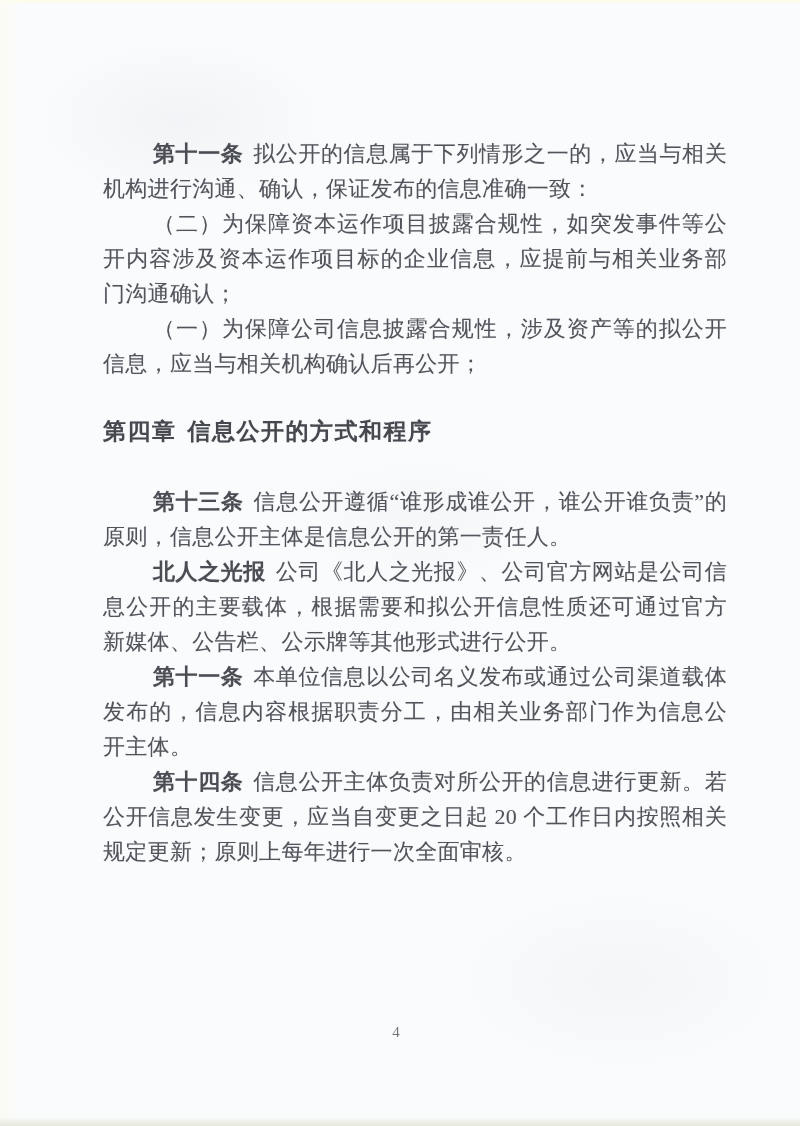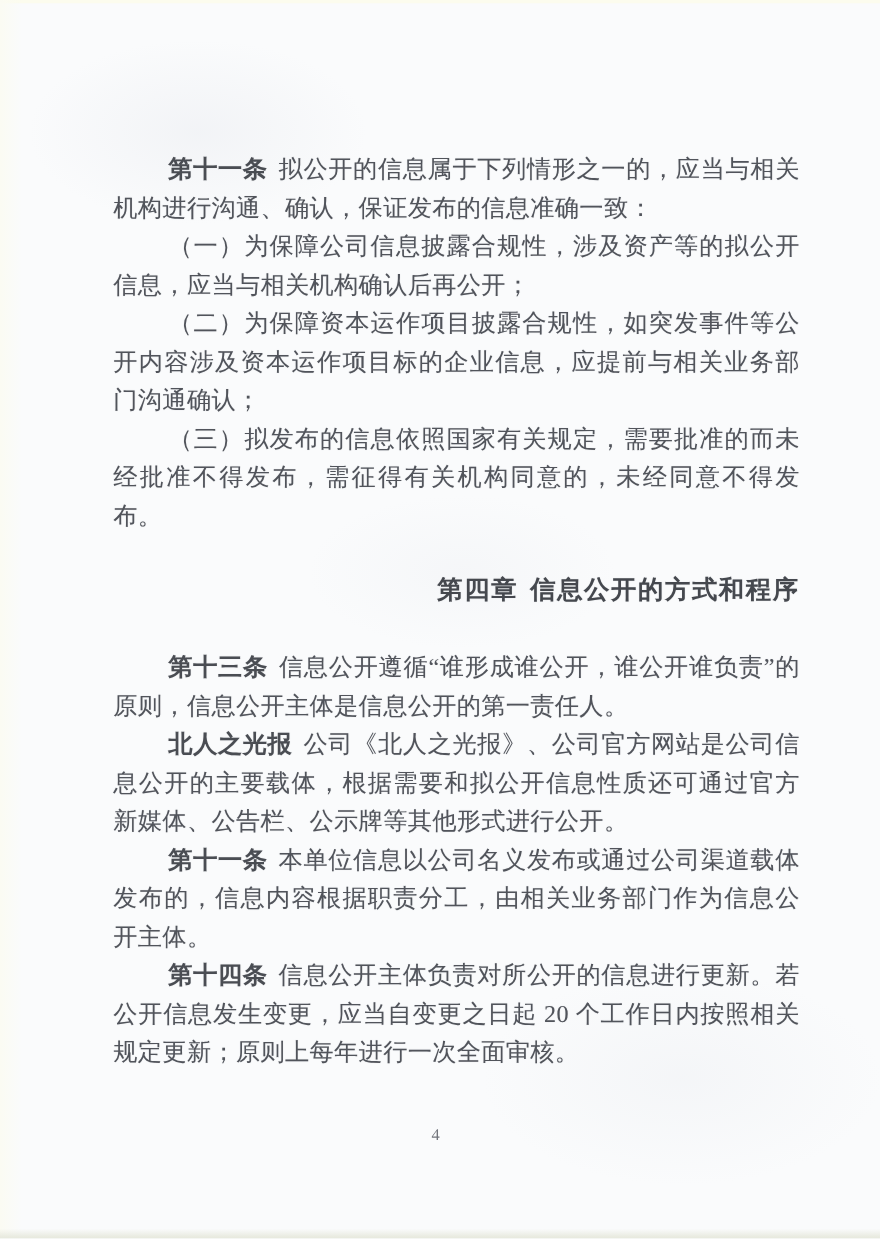--- a/index.html
+++ b/index.html
@@ -51,21 +51,21 @@
     text-indent: 50px;
   }
   .num {
     font-weight: bold;
     color: #4a4d53;
     margin-right: 10px;
   }
   .chapter {
     margin: 33px 0 35px 0;
     text-indent: 0;
-    text-align: right;
+    text-align: left;
     font-family: "Liberation Sans", "DejaVu Sans", sans-serif;
     font-weight: 700;
     font-size: 23px;
     letter-spacing: 1.5px;
     color: #45484e;
   }
   .chapter-title {
     margin-left: 11px;
   }
   .page-footer {
@@ -83,25 +83,24 @@
 
 <div class="page">
   <div class="edge-top"></div>
   <div class="edge-left"></div>
   <div class="edge-bottom"></div>
 
   <main class="content">
 
     <p class="para"><b class="num">第十一条</b><span>拟公开的信息属于下列情形之一的，应当与相关机构进行沟通、确认，保证发布的信息准确一致：</span></p>
 
+    <p class="para"><span>（二）为保障资本运作项目披露合规性，如突发事件等公开内容涉及资本运作项目标的企业信息，应提前与相关业务部门沟通确认；</span></p>
+
     <p class="para"><span>（一）为保障公司信息披露合规性，涉及资产等的拟公开信息，应当与相关机构确认后再公开；</span></p>
 
-    <p class="para"><span>（二）为保障资本运作项目披露合规性，如突发事件等公开内容涉及资本运作项目标的企业信息，应提前与相关业务部门沟通确认；</span></p>
-
-    <p class="para"><span>（三）拟发布的信息依照国家有关规定，需要批准的而未经批准不得发布，需征得有关机构同意的，未经同意不得发布。</span></p>
 
     <h2 class="chapter"><span>第四章</span><span class="chapter-title">信息公开的方式和程序</span></h2>
 
     <p class="para"><b class="num">第十三条</b><span>信息公开遵循“谁形成谁公开，谁公开谁负责”的原则，信息公开主体是信息公开的第一责任人。</span></p>
 
     <p class="para"><b class="num">北人之光报</b><span>公司《北人之光报》、公司官方网站是公司信息公开的主要载体，根据需要和拟公开信息性质还可通过官方新媒体、公告栏、公示牌等其他形式进行公开。</span></p>
 
     <p class="para"><b class="num">第十一条</b><span>本单位信息以公司名义发布或通过公司渠道载体发布的，信息内容根据职责分工，由相关业务部门作为信息公开主体。</span></p>
 
     <p class="para"><b class="num">第十四条</b><span>信息公开主体负责对所公开的信息进行更新。若公开信息发生变更，应当自变更之日起 20 个工作日内按照相关规定更新；原则上每年进行一次全面审核。</span></p>

